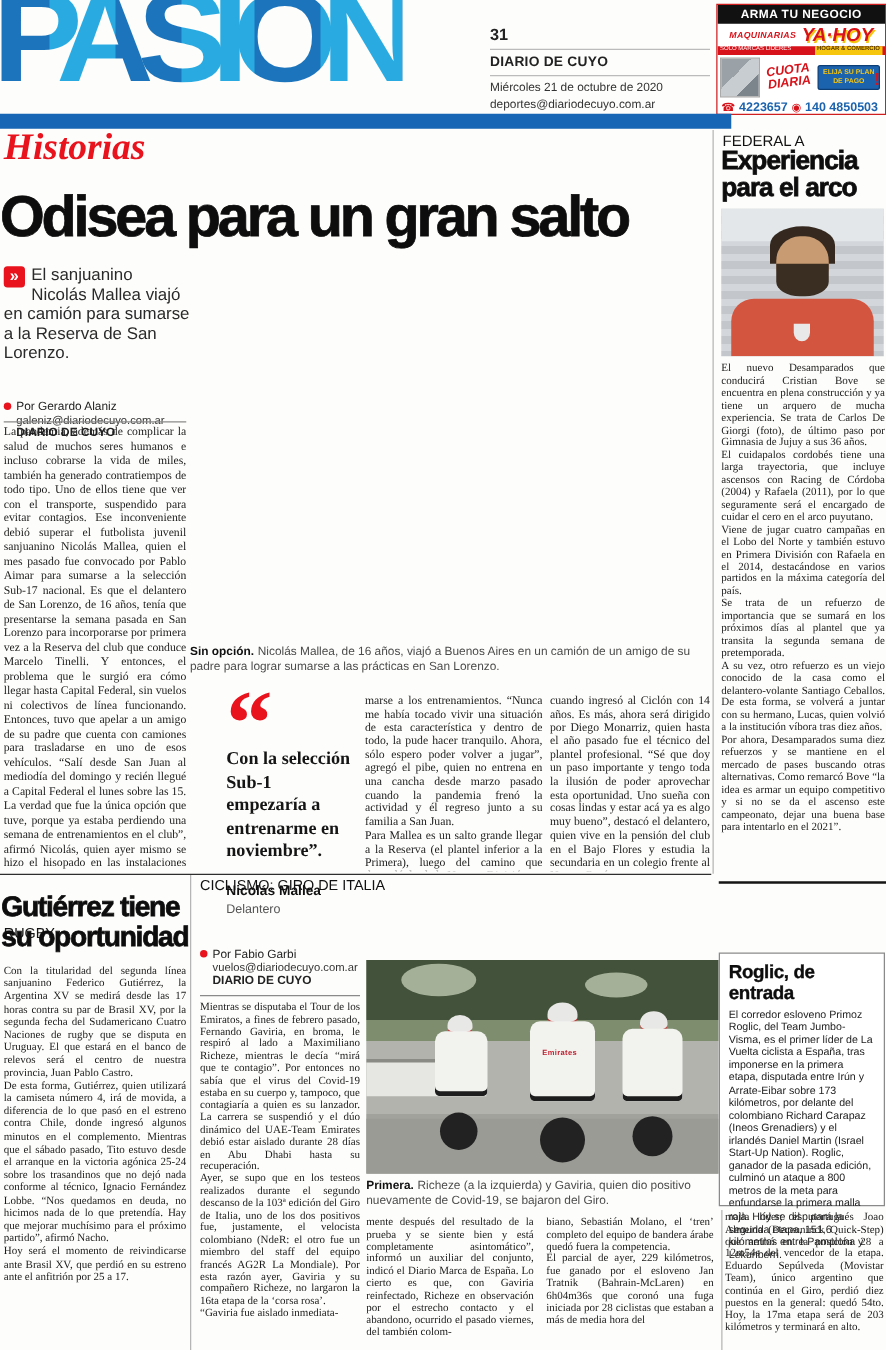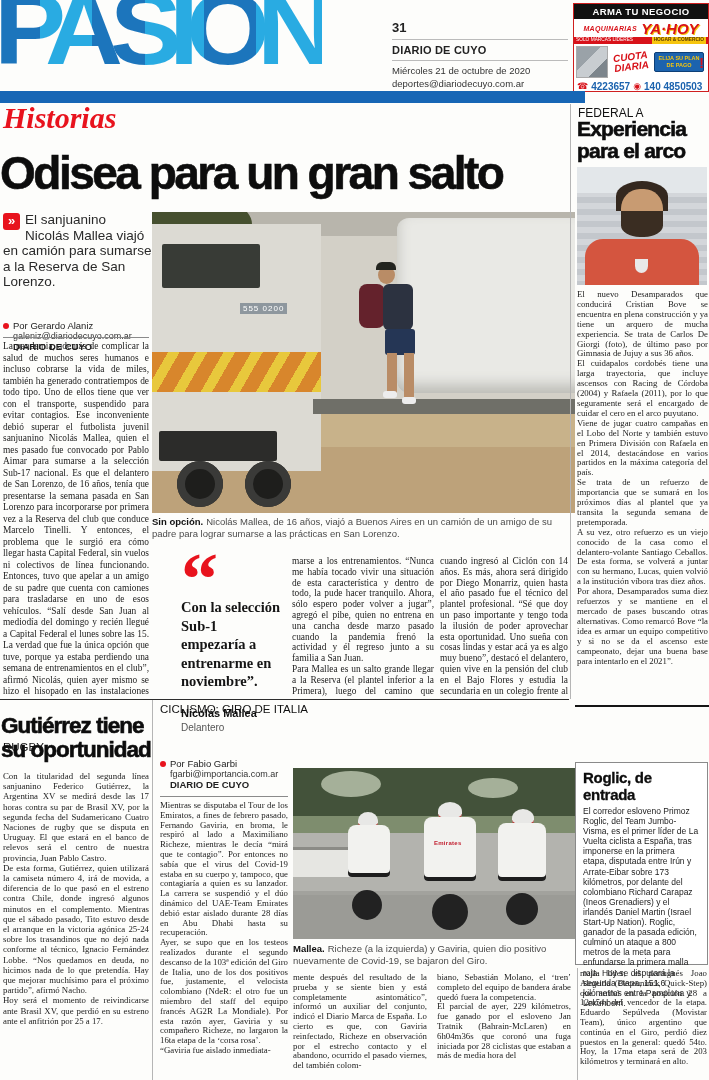--- a/index.html
+++ b/index.html
@@ -202,42 +202,20 @@
 
   <div class="abs byline byline1">
     <span class="dot"></span><span>Por Gerardo Alaniz</span>
     <div class="mail">galeniz@diariodecuyo.com.ar</div>
     <div class="credit">DIARIO DE CUYO</div>
   </div>
   <div class="abs hairline rule-byline"></div>
 
   <div class="abs serifbody b1">La pandemia, además de complicar la salud de muchos seres humanos e incluso cobrarse la vida de miles, también ha generado contratiempos de todo tipo. Uno de ellos tiene que ver con el transporte, suspendido para evitar contagios. Ese inconveniente debió superar el futbolista juvenil sanjuanino Nicolás Mallea, quien el mes pasado fue convocado por Pablo Aimar para sumarse a la selección Sub-17 nacional. Es que el delantero de San Lorenzo, de 16 años, tenía que presentarse la semana pasada en San Lorenzo para incorporarse por primera vez a la Reserva del club que conduce Marcelo Tinelli. Y entonces, el problema que le surgió era cómo llegar hasta Capital Federal, sin vuelos ni colectivos de línea funcionando. Entonces, tuvo que apelar a un amigo de su padre que cuenta con camiones para trasladarse en uno de esos vehículos. “Salí desde San Juan al mediodía del domingo y recién llegué a Capital Federal el lunes sobre las 15. La verdad que fue la única opción que tuve, porque ya estaba perdiendo una semana de entrenamientos en el club”, afirmó Nicolás, quien ayer mismo se hizo el hisopado en las instalaciones del club en el Bajo Flores y esperaba el resultado negativo para su-</div>
 
-  <div class="abs photo-main">
-    <div class="pm-foliage"></div>
-    <div class="pm-trailer"></div>
-    <div class="pm-cab">
-      <div class="pm-win"></div>
-      <div class="pm-plate">555 0200</div>
-      <div class="pm-stripe"></div>
-      <div class="pm-grille"></div>
-    </div>
-    <div class="pm-wheel" style="left:6%;bottom:2%;"></div>
-    <div class="pm-wheel" style="left:22%;bottom:2%;"></div>
-    <div class="pm-bed"></div>
-    <div class="pm-pack"></div>
-    <div class="pm-man-head"></div>
-    <div class="pm-man-cap"></div>
-    <div class="pm-torso"></div>
-    <div class="pm-shorts"></div>
-    <div class="pm-leg1"></div>
-    <div class="pm-leg2"></div>
-    <div class="pm-shoe" style="left:54.5%;top:59.5%;"></div>
-    <div class="pm-shoe" style="left:59%;top:61.5%;"></div>
-  </div>
 
   <div class="abs caption cap-main">
     <b>Sin opción.</b><span>Nicolás Mallea, de 16 años, viajó a Buenos Aires en un camión de un amigo de su padre para lograr sumarse a las prácticas en San Lorenzo.</span>
   </div>
 
   <div class="abs pullquote">
     <div class="pq-mark">“</div>
     <div class="pq-text">Con la selección Sub-1 empezaría a entrenarme en noviembre”.</div>
     <div class="pq-name">Nicolás Mallea</div>
     <div class="pq-role">Delantero</div>
@@ -272,21 +250,21 @@
   <div class="abs kicker kick-rug">RUGBY</div>
   <div class="abs hl hl-rug">Gutiérrez tiene su oportunidad</div>
   <div class="abs serifbody body-rug">Con la titularidad del segunda línea sanjuanino Federico Gutiérrez, la Argentina XV se medirá desde las 17 horas contra su par de Brasil XV, por la segunda fecha del Sudamericano Cuatro Naciones de rugby que se disputa en Uruguay. El que estará en el banco de relevos será el centro de nuestra provincia, Juan Pablo Castro.
 De esta forma, Gutiérrez, quien utilizará la camiseta número 4, irá de movida, a diferencia de lo que pasó en el estreno contra Chile, donde ingresó algunos minutos en el complemento. Mientras que el sábado pasado, Tito estuvo desde el arranque en la victoria agónica 25-24 sobre los trasandinos que no dejó nada conforme al técnico, Ignacio Fernández Lobbe. “Nos quedamos en deuda, no hicimos nada de lo que pretendía. Hay que mejorar muchísimo para el próximo partido”, afirmó Nacho.
 Hoy será el momento de reivindicarse ante Brasil XV, que perdió en su estreno ante el anfitrión por 25 a 17.</div>
 
   <div class="abs kicker kick-cic">CICLISMO: GIRO DE ITALIA</div>
 
   <div class="abs byline byline2">
     <span class="dot"></span><span>Por Fabio Garbi</span>
-    <div class="mail">fgarbi@importancia.com.ar</div>
+    <div class="mail">vuelos@diariodecuyo.com.ar</div>
     <div class="credit">DIARIO DE CUYO</div>
   </div>
   <div class="abs hairline rule-byl2"></div>
 
   <div class="abs serifbody bc1">Mientras se disputaba el Tour de los Emiratos, a fines de febrero pasado, Fernando Gaviria, en broma, le respiró al lado a Maximiliano Richeze, mientras le decía “mirá que te contagio”. Por entonces no sabía que el virus del Covid-19 estaba en su cuerpo y, tampoco, que contagiaría a quien es su lanzador. La carrera se suspendió y el dúo dinámico del UAE-Team Emirates debió estar aislado durante 28 días en Abu Dhabi hasta su recuperación.
 Ayer, se supo que en los testeos realizados durante el segundo descanso de la 103ª edición del Giro de Italia, uno de los dos positivos fue, justamente, el velocista colombiano (NdeR: el otro fue un miembro del staff del equipo francés AG2R La Mondiale). Por esta razón ayer, Gaviria y su compañero Richeze, no largaron la 16ta etapa de la ‘corsa rosa’.
 “Gaviria fue aislado inmediata-</div>
 
   <div class="abs photo-cyc">
     <div class="pc-skyblob" style="left:10%;top:2%;width:60px;height:26px;"></div>
@@ -305,21 +283,21 @@
       <div class="r-wheel" style="left:12px;top:92px;width:36px;height:36px;"></div>
     </div>
     <div class="rider" style="left:72%;top:24%;">
       <div class="r-helmet" style="left:16px;top:0;width:22px;height:15px;"></div>
       <div class="r-jersey" style="left:2px;top:14px;width:48px;height:58px;"></div>
       <div class="r-wheel" style="left:10px;top:84px;width:32px;height:32px;"></div>
     </div>
   </div>
 
   <div class="abs caption cap-cyc">
-    <b>Mallea.</b><span>Richeze (a la izquierda) y Gaviria, quien dio positivo nuevamente de Covid-19, se bajaron del Giro.</span>
+    <b>Primera.</b><span>Richeze (a la izquierda) y Gaviria, quien dio positivo nuevamente de Covid-19, se bajaron del Giro.</span>
   </div>
 
   <div class="abs serifbody bc2">mente después del resultado de la prueba y se siente bien y está completamente asintomático”, informó un auxiliar del conjunto, indicó el Diario Marca de España. Lo cierto es que, con Gaviria reinfectado, Richeze en observación por el estrecho contacto y el abandono, ocurrido el pasado viernes, del también colom-</div>
   <div class="abs serifbody bc3">biano, Sebastián Molano, el ‘tren’ completo del equipo de bandera árabe quedó fuera la competencia.
 El parcial de ayer, 229 kilómetros, fue ganado por el esloveno Jan Tratnik (Bahrain-McLaren) en 6h04m36s que coronó una fuga iniciada por 28 ciclistas que estaban a más de media hora del</div>
   <div class="abs serifbody bc4">malla líder; el portugués Joao Almeida (Deceuninck Quick-Step) que arribó en la posición 28 a 12m54s del vencedor de la etapa. Eduardo Sepúlveda (Movistar Team), único argentino que continúa en el Giro, perdió diez puestos en la general: quedó 54to. Hoy, la 17ma etapa será de 203 kilómetros y terminará en alto.</div>
   <div class="abs vrule vrule-b2"></div>
 
   <div class="abs roglic">
     <div class="rg-title">Roglic, de entrada</div>

